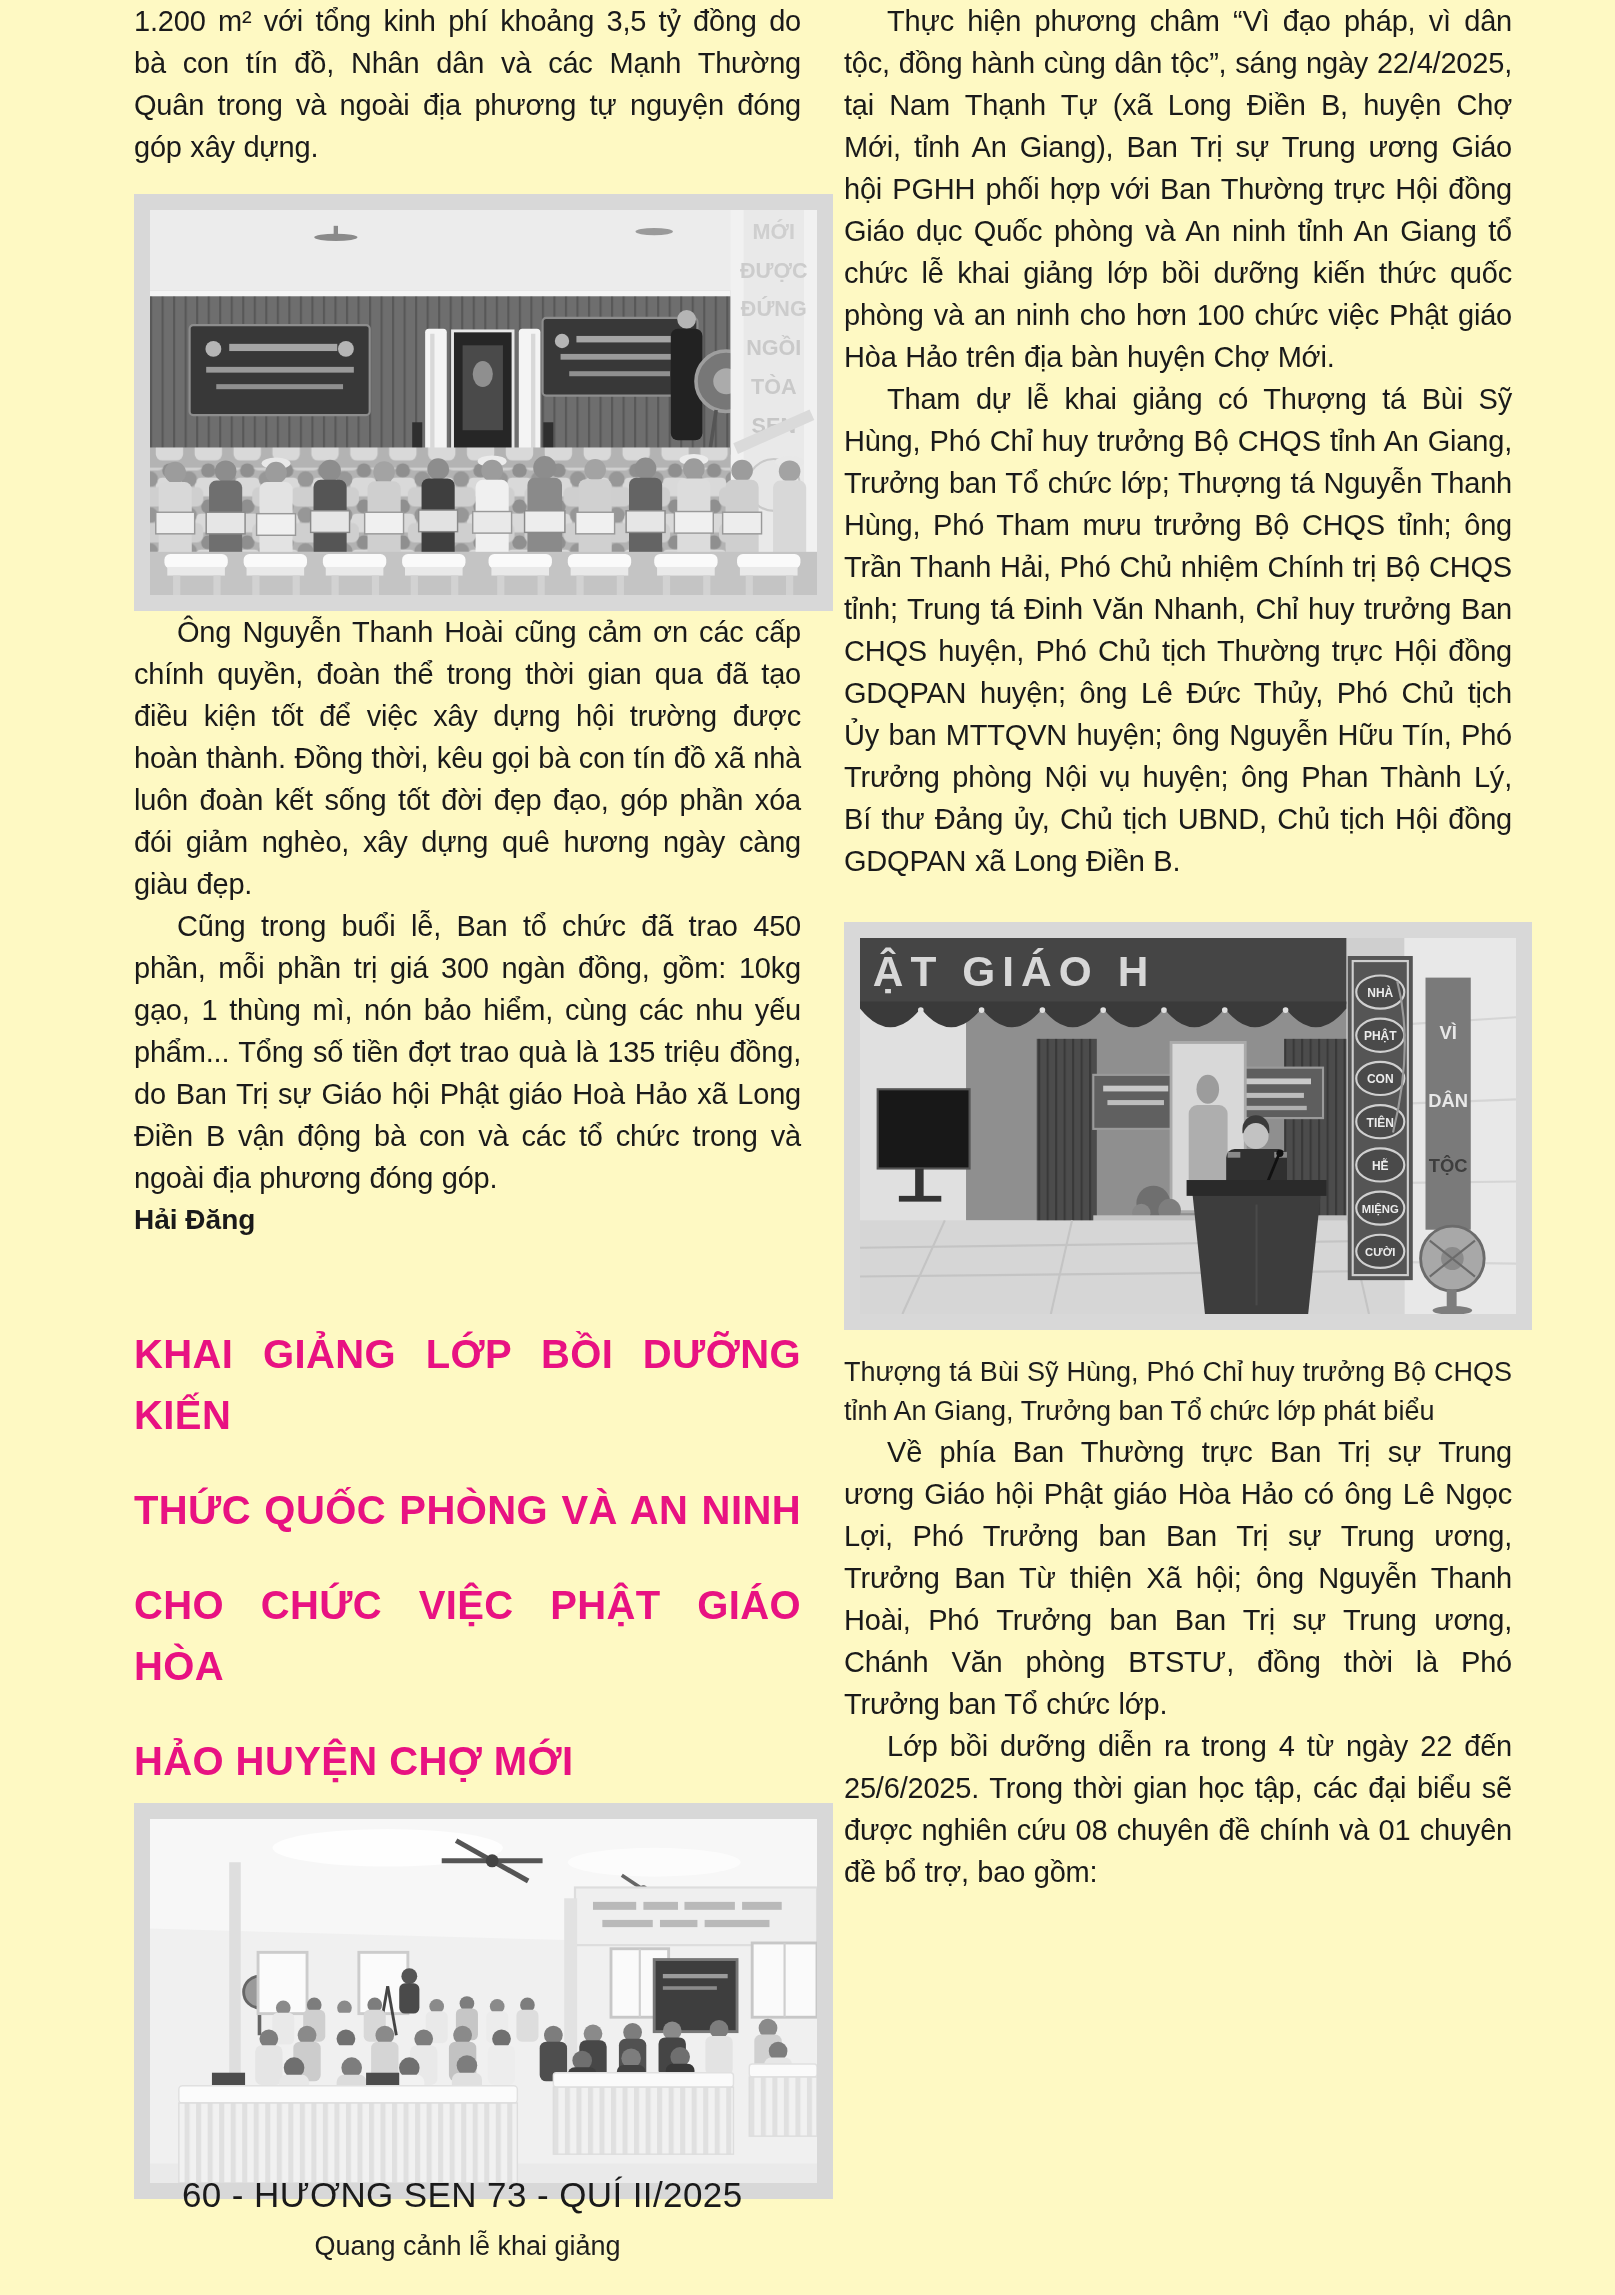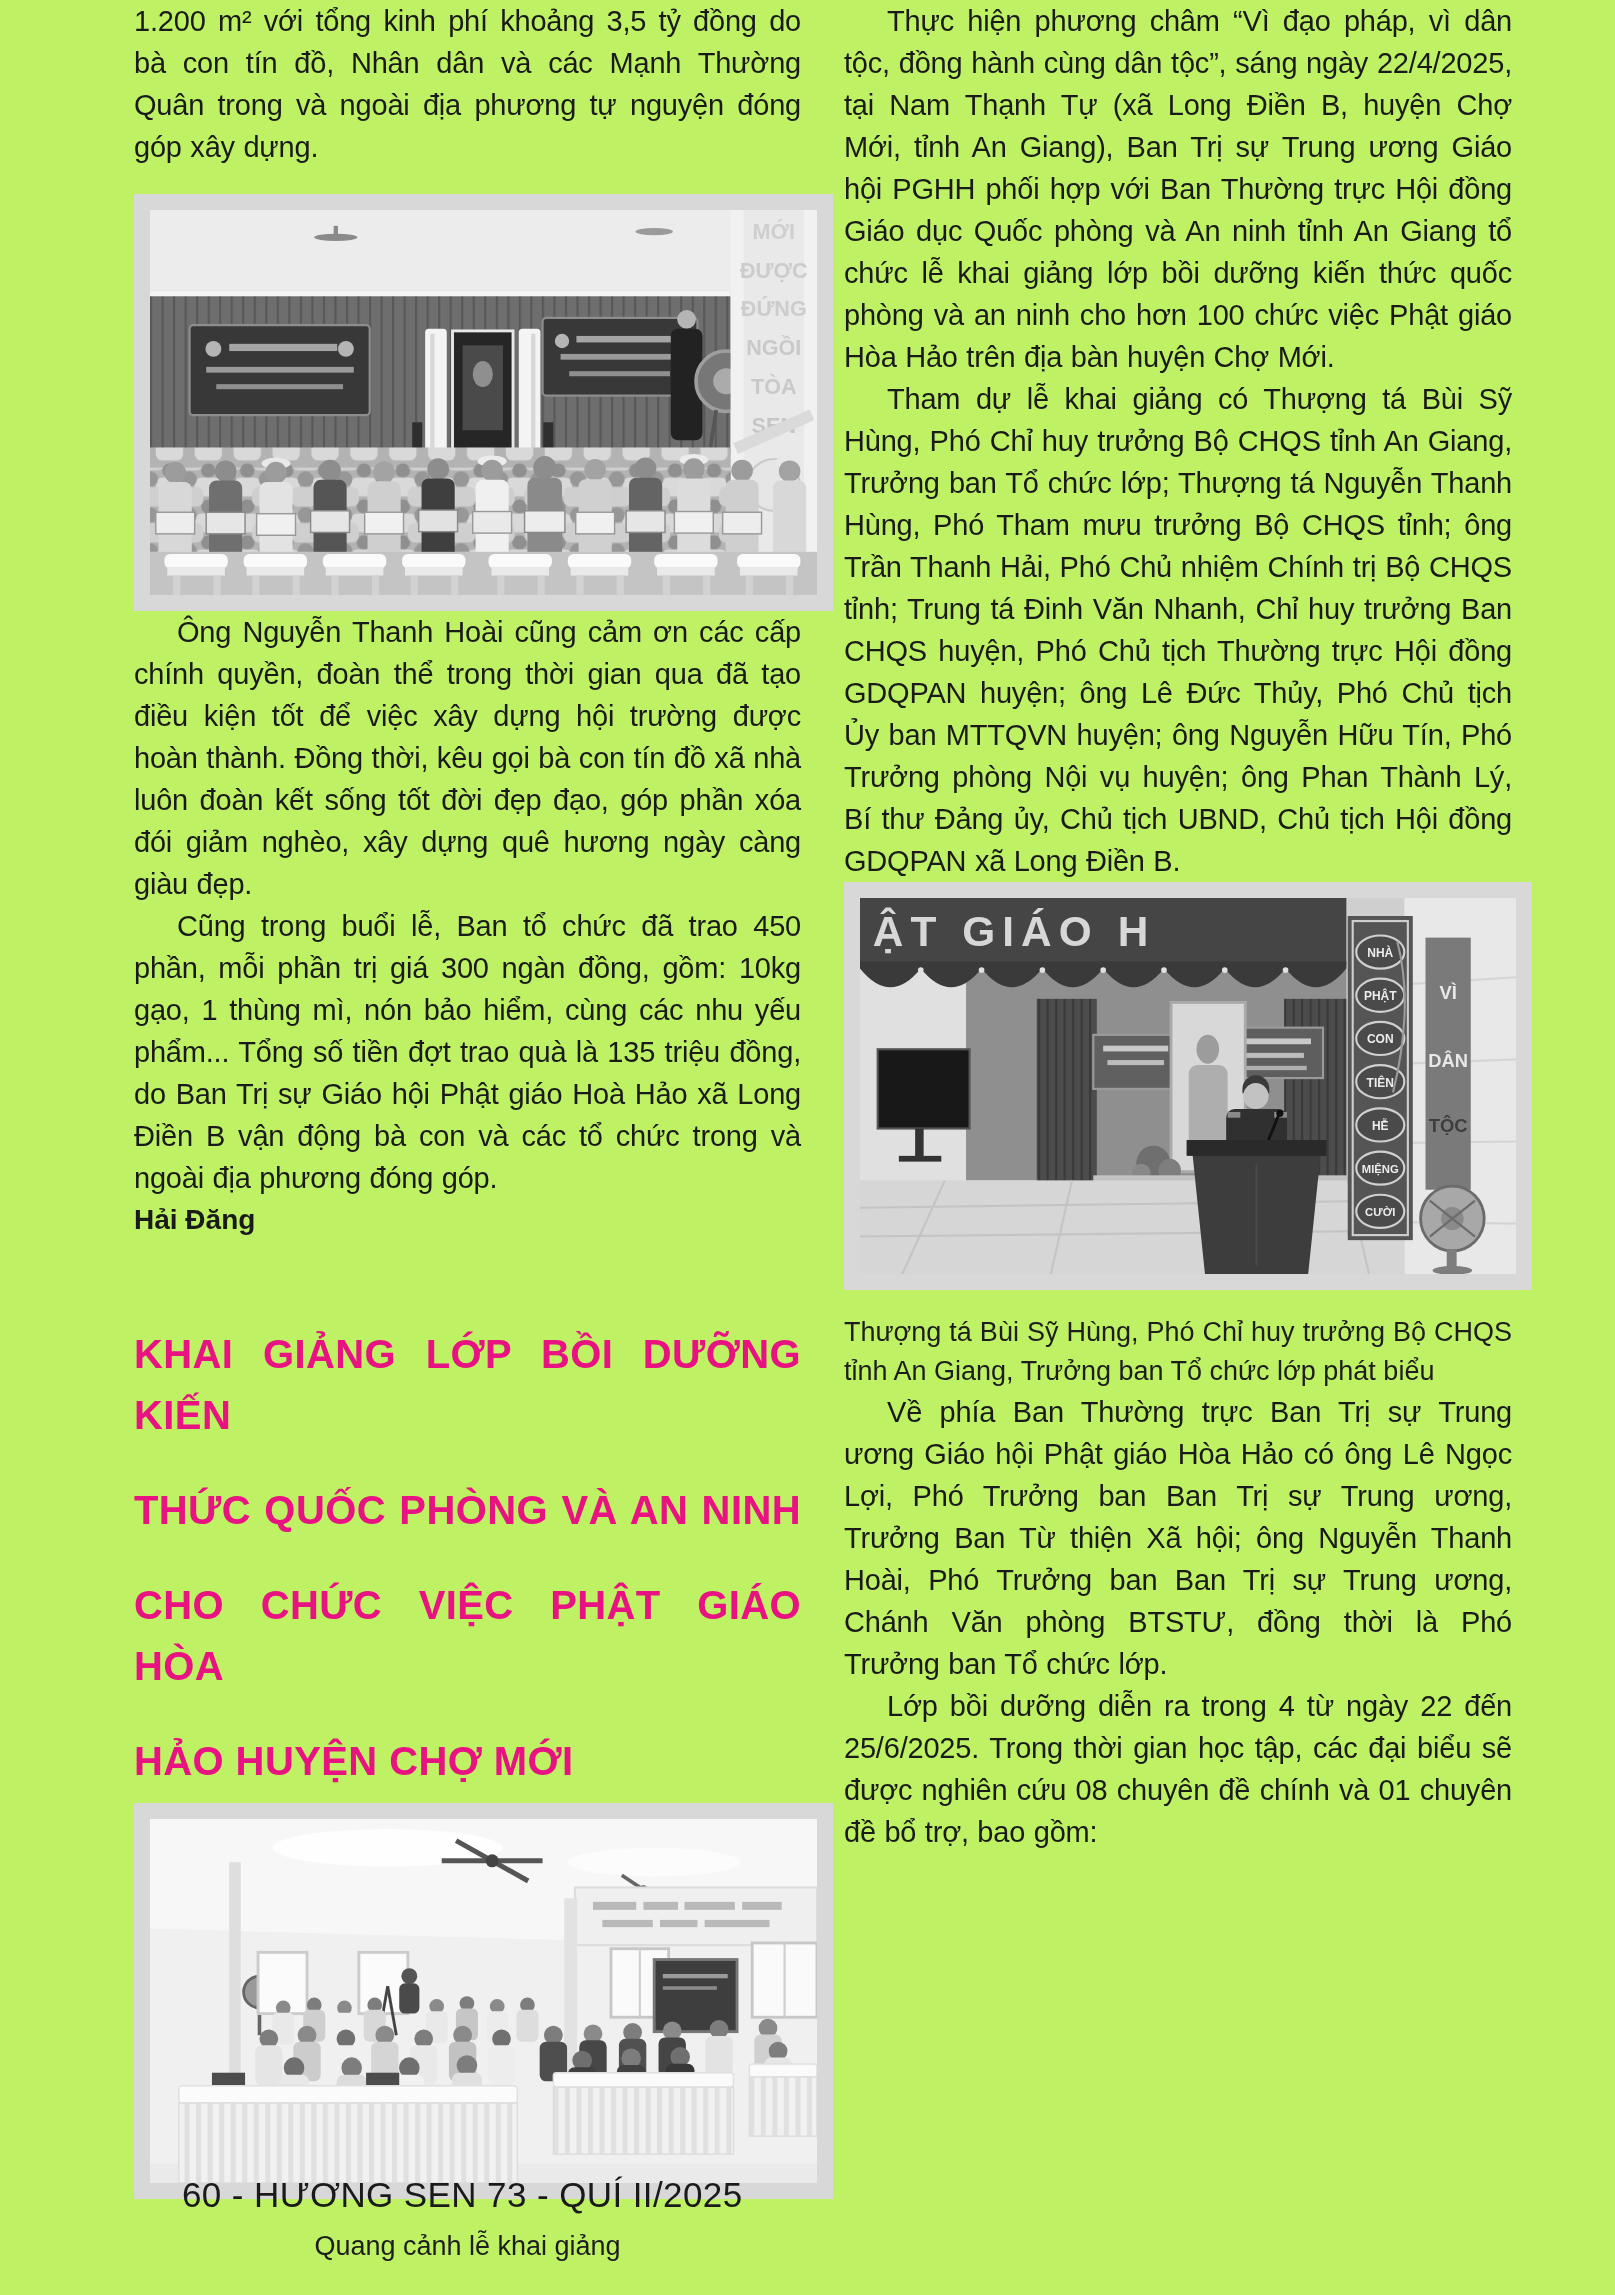--- a/index.html
+++ b/index.html
@@ -1,19 +1,19 @@
 <!DOCTYPE html>
 <html style="font-size:11.5px"><head>
 <meta charset="utf-8">
 <style>
   html,body{margin:0;padding:0;background:#888;}
   .page{
     position:relative;
     width:1616px;height:2295px;
-    background:#bef264;
+    background:#fef9c3;
     font-family:"Liberation Sans", sans-serif;
     color:#1a1a1a;
     overflow:hidden;
   }
   .col{position:absolute;top:0;}
   .col-left{left:134px;width:667px;}
   .col-right{left:844px;width:668px;}
   p.body{
     margin:0;
     font-size:29px;
@@ -36,21 +36,21 @@
     color:#e81282;
     font-weight:bold;
     font-size:40px;
   }
   .hl{display:block;line-height:61px;text-align:justify;text-align-last:justify;letter-spacing:0.4px;margin-top:34px;}
   .hl.last{text-align-last:left;}
   figure{margin:0;padding:16px;}
   .photo{display:block;background:#d8d8d8;overflow:hidden;}
   .photo svg{display:block;width:100%;height:100%;}
   .photo1{margin-top:26px;width:667px;height:385px;}
-  .photo2{width:656px;height:376px;}
+  .photo2{margin-top:40px;width:656px;height:376px;}
   .photo3{margin-top:10.8px;width:667px;height:364px;}
   .caption{
     font-size:27px;
     line-height:39px;
     color:#1d1d1d;
   }
   .caption-center{margin-top:28px;text-align:center;}
   .caption-left{margin-top:23px;text-align:justify;text-align-last:left;}
   .mt-p2{margin-top:32px;}
   .mt-first{margin-top:178px;}

